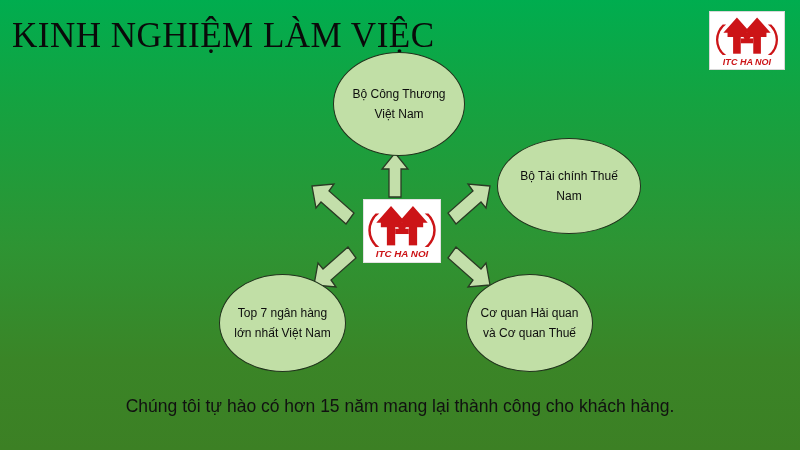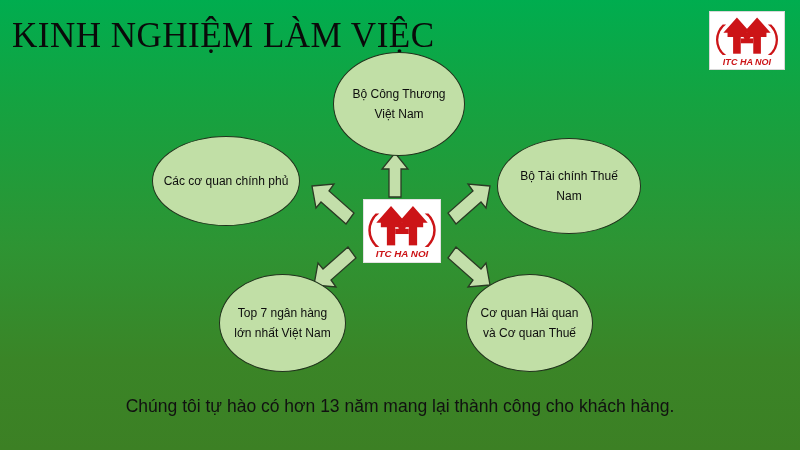--- a/index.html
+++ b/index.html
@@ -173,28 +173,25 @@
   </div>
   <div id="arrow-dr" class="arrow">
     <svg viewBox="0 0 48 46">
         <path d="M46 42 L24 44 L29 37 L4 15 L12 4 L37 26 L42 20 Z"></path>
       </svg>
   </div>
 
   <div id="node-top" class="node">
     <span>Bộ Công Thương Việt Nam</span>
   </div>
-  <div id="node-left" class="node">
-    <span>Các cơ quan chính phủ</span>
-  </div>
   <div id="node-right" class="node">
     <span>Bộ Tài chính Thuế Nam</span>
   </div>
   <div id="node-bl" class="node">
     <span>Top 7 ngân hàng lớn nhất Việt Nam</span>
   </div>
   <div id="node-br" class="node">
     <span>Cơ quan Hải quan và Cơ quan Thuế</span>
   </div>
 
-  <div id="caption">Chúng tôi tự hào có hơn 13 năm mang lại thành công cho khách hàng.</div>
+  <div id="caption">Chúng tôi tự hào có hơn 15 năm mang lại thành công cho khách hàng.</div>
 
 </div>
 
 </body></html>

